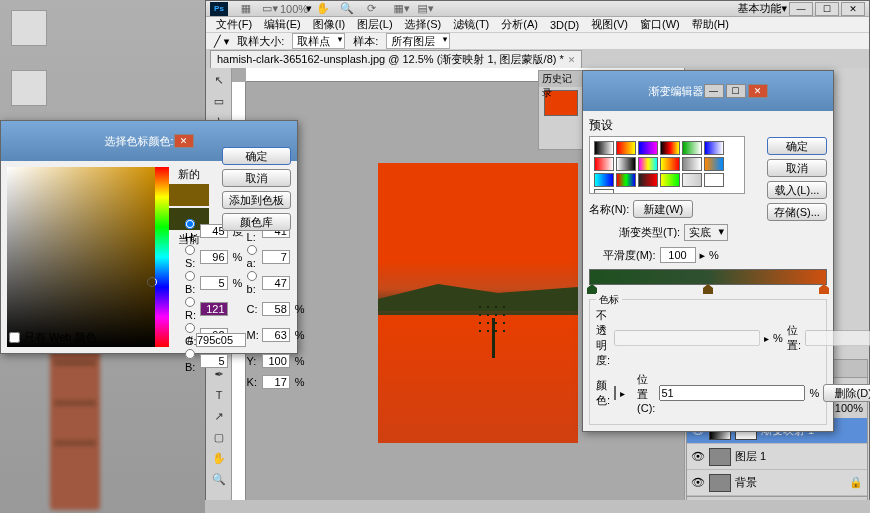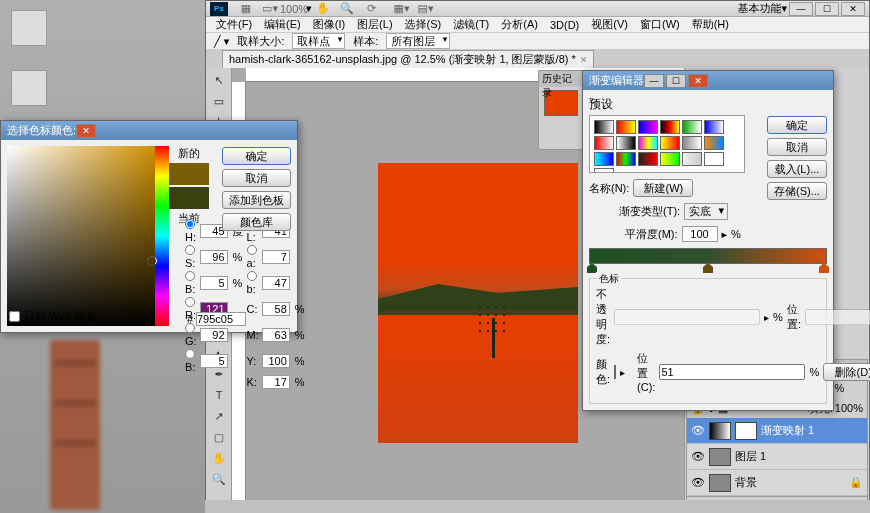--- a/index.html
+++ b/index.html
@@ -14,21 +14,21 @@
 .titlebar{height:20px;background:linear-gradient(#e8e8e8,#d0d0d0);display:flex;align-items:center;padding:0 4px;border-bottom:1px solid #aaa}
 .titlebar .ps-logo{width:18px;height:14px;background:#001e36;color:#31a8ff;font-size:8px;font-weight:bold;display:flex;align-items:center;justify-content:center;margin-right:6px}
 .titlebar .tb-ico{width:20px;height:14px;margin:0 2px;display:inline-flex;align-items:center;justify-content:center;color:#666}
 .titlebar .spacer{flex:1}
 .titlebar .winbtn{width:24px;height:14px;margin-left:2px;background:#ddd;border:1px solid #999;display:flex;align-items:center;justify-content:center;font-size:9px}
 .menubar{height:22px;background:#f0f0f0;display:flex;align-items:center;padding:0 4px;border-bottom:1px solid #ccc}
 .menubar span{padding:0 6px;cursor:pointer}
 .optbar{height:22px;background:#f0f0f0;display:flex;align-items:center;padding:0 8px;border-bottom:1px solid #ccc;gap:8px}
 .optbar .dd{height:16px;border:1px solid #aaa;padding:0 14px 0 4px;background:#fff;position:relative}
 .optbar .dd::after{content:"▾";position:absolute;right:2px;top:0;font-size:9px}
-.doctab{height:18px;background:#ccc;display:flex;align-items:center;padding:0 16px}
+.doctab{height:18px;background:#ccc;display:flex;align-items:center;padding:0 4px}
 .doctab .tab{background:#eee;border:1px solid #999;border-bottom:none;padding:1px 6px;display:flex;align-items:center;gap:4px;font-size:10px}
 .doctab .tab .x{font-size:9px;color:#888}
 .workarea{flex:1;display:flex;background:#a9a9a9;position:relative}
 .leftbar{width:26px;background:#d0d0d0;border-right:1px solid #999;display:flex;flex-direction:column;gap:1px;padding:2px}
 .tool{width:22px;height:20px;background:#d0d0d0;display:flex;align-items:center;justify-content:center;font-size:11px;color:#333}
 .canvas-wrap{flex:1;position:relative;display:flex;align-items:center;justify-content:center}
 .ruler-h{position:absolute;top:0;left:14px;right:0;height:14px;background:#fff;border-bottom:1px solid #888}
 .ruler-v{position:absolute;top:14px;left:0;bottom:0;width:14px;background:#fff;border-right:1px solid #888}
 .canvas{width:200px;height:280px;background:linear-gradient(#e83e00 0%,#e83e00 35%,#c74a1a 45%,#6b4020 50%,#304018 55%,#e83e00 56%,#e83e00);position:relative;margin-left:40px;margin-top:20px}
 .canvas .mtn{position:absolute;top:118px;left:0;right:0;height:30px;background:#304018;clip-path:polygon(0 60%,30% 10%,60% 40%,100% 20%,100% 100%,0 100%)}
@@ -43,21 +43,21 @@
 .layer-ctrl{height:20px;display:flex;align-items:center;gap:4px;padding:0 4px;background:#d0d0d0}
 .layer-ctrl .dd{flex:1;max-width:70px;height:16px;border:1px solid #999;background:#fff;padding:0 4px;display:flex;align-items:center}
 .layer-row{height:26px;display:flex;align-items:center;padding:0 4px;gap:4px;border-bottom:1px solid #bbb}
 .layer-row.sel{background:#5a8ed8;color:#fff}
 .layer-row .eye{width:14px}
 .layer-row .thumb{width:22px;height:18px;background:#fff;border:1px solid #444}
 .layer-row .thumb.grad{background:linear-gradient(90deg,#000,#fff)}
 .layer-row .thumb.img{background:#888}
 
 .dlg{position:absolute;background:#f0f0f0;border:1px solid #666;box-shadow:2px 2px 8px rgba(0,0,0,.4)}
-.dlg-title{height:19px;background:linear-gradient(#7aa8d8,#5a88b8);color:#fff;display:flex;align-items:center;padding:0 6px;justify-content:flex-start}
+.dlg-title{height:40px;background:linear-gradient(#7aa8d8,#5a88b8);color:#fff;display:flex;align-items:center;padding:0 6px;justify-content:center}
 .dlg-title .wbtns{display:flex;gap:2px}
 .dlg-title .wb{width:20px;height:14px;background:#d0d0d0;border:1px solid #888;color:#000;font-size:9px;display:flex;align-items:center;justify-content:center}
 .dlg-title .wb.close{background:#d05030;color:#fff}
 .btn{height:18px;min-width:60px;background:linear-gradient(#fff,#d8d8d8);border:1px solid #888;border-radius:3px;display:inline-flex;align-items:center;justify-content:center;padding:0 6px}
 .btn.primary{border-color:#4070c0}
 
 .cp{left:0;top:120px;width:298px}
 .cp-body{padding:6px;display:flex;}
 .cp-field{width:148px;height:180px;background:linear-gradient(to right,#fff,#d09000);position:relative}
 .cp-field::after{content:"";position:absolute;inset:0;background:linear-gradient(to top,#000,transparent)}
@@ -372,21 +372,21 @@
       <div class="btn">存储(S)...</div>
     </div>
     <div class="ge-row">
       <span>名称(N):</span>
       <div class="btn">新建(W)</div>
     </div>
     <div class="ge-row" style="margin-left:30px">
       <span>渐变类型(T):</span>
       <span class="dd" style="border:1px solid #999;padding:0 16px 0 4px;position:relative"><span>实底</span><span style="position:absolute;right:3px">▾</span></span>
     </div>
-    <div class="ge-row" style="margin-left:36px">
+    <div class="ge-row" style="margin-left:14px">
       <span>平滑度(M):</span>
       <input class="num" value="100" style="">
       <span>▸</span>
         <span>%</span>
     </div>
     <div class="ge-bar">
       <div class="stop" style="left:-3px;background:#1e5020"></div>
       <div class="stop" style="left:50%;background:#6b4a10;transform:translateX(-50%)"></div>
       <div class="stop" style="right:-3px;background:#d05010"></div>
     </div>

